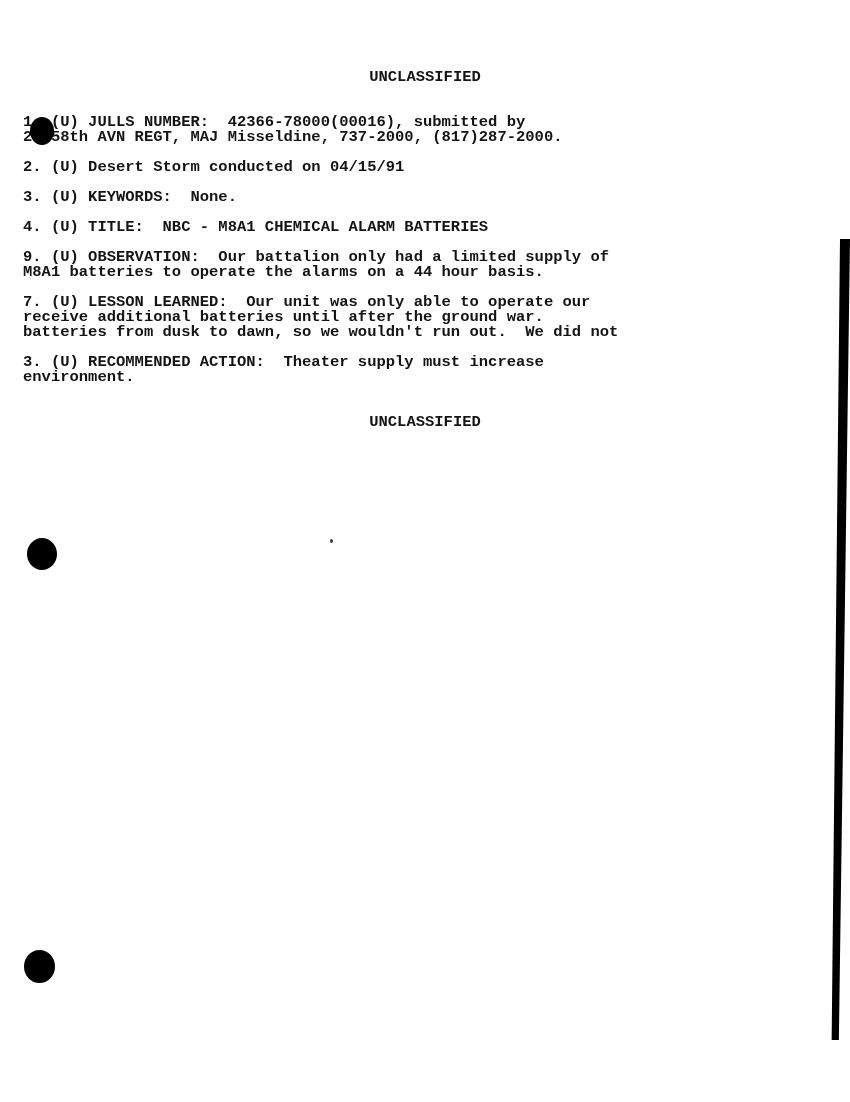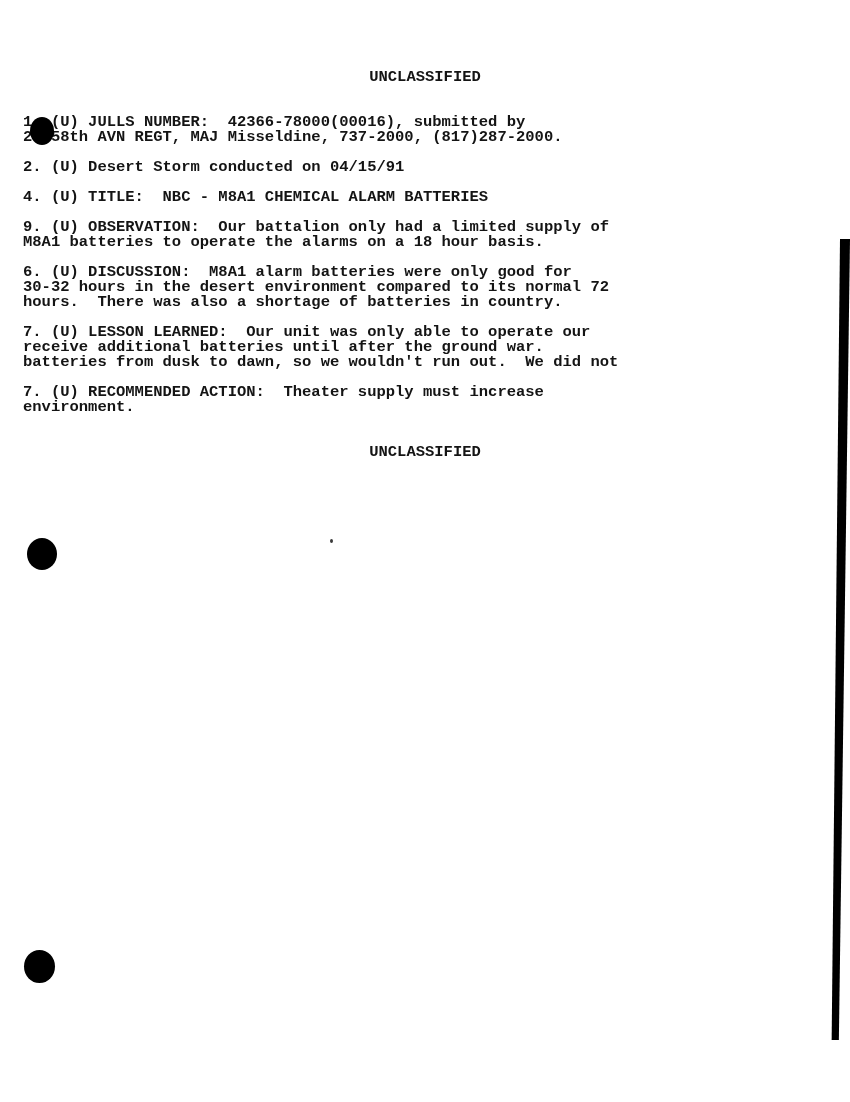--- a/index.html
+++ b/index.html
@@ -70,44 +70,42 @@
 
   <div class="para">
     <div class="line">1. (U) JULLS NUMBER:  42366-78000(00016), submitted by</div>
     <div class="line">2  58th AVN REGT, MAJ Misseldine, 737-2000, (817)287-2000.</div>
   </div>
 
   <div class="para">
     <div class="line">2. (U) Desert Storm conducted on 04/15/91</div>
   </div>
 
+  <div class="para">
+    <div class="line">3. (U) KEYWORDS:  None.</div>
+  </div>
 
   <div class="para">
     <div class="line">4. (U) TITLE:  NBC - M8A1 CHEMICAL ALARM BATTERIES</div>
   </div>
 
   <div class="para">
     <div class="line">9. (U) OBSERVATION:  Our battalion only had a limited supply of</div>
-    <div class="line">M8A1 batteries to operate the alarms on a 18 hour basis.</div>
+    <div class="line">M8A1 batteries to operate the alarms on a 44 hour basis.</div>
   </div>
 
-  <div class="para">
-    <div class="line">6. (U) DISCUSSION:  M8A1 alarm batteries were only good for</div>
-    <div class="line">30-32 hours in the desert environment compared to its normal 72</div>
-    <div class="line">hours.  There was also a shortage of batteries in country.</div>
-  </div>
 
   <div class="para">
     <div class="line">7. (U) LESSON LEARNED:  Our unit was only able to operate our</div>
     <div class="line">receive additional batteries until after the ground war.</div>
     <div class="line">batteries from dusk to dawn, so we wouldn't run out.  We did not</div>
   </div>
 
   <div class="para">
-    <div class="line">7. (U) RECOMMENDED ACTION:  Theater supply must increase</div>
+    <div class="line">3. (U) RECOMMENDED ACTION:  Theater supply must increase</div>
     <div class="line">environment.</div>
   </div>
 
 
   <div class="center-line classification-footer">UNCLASSIFIED</div>
 
   <div class="punch-hole hole-1"></div>
   <div class="punch-hole hole-2"></div>
   <div class="punch-hole hole-3"></div>
   <div class="scan-bar"></div>

